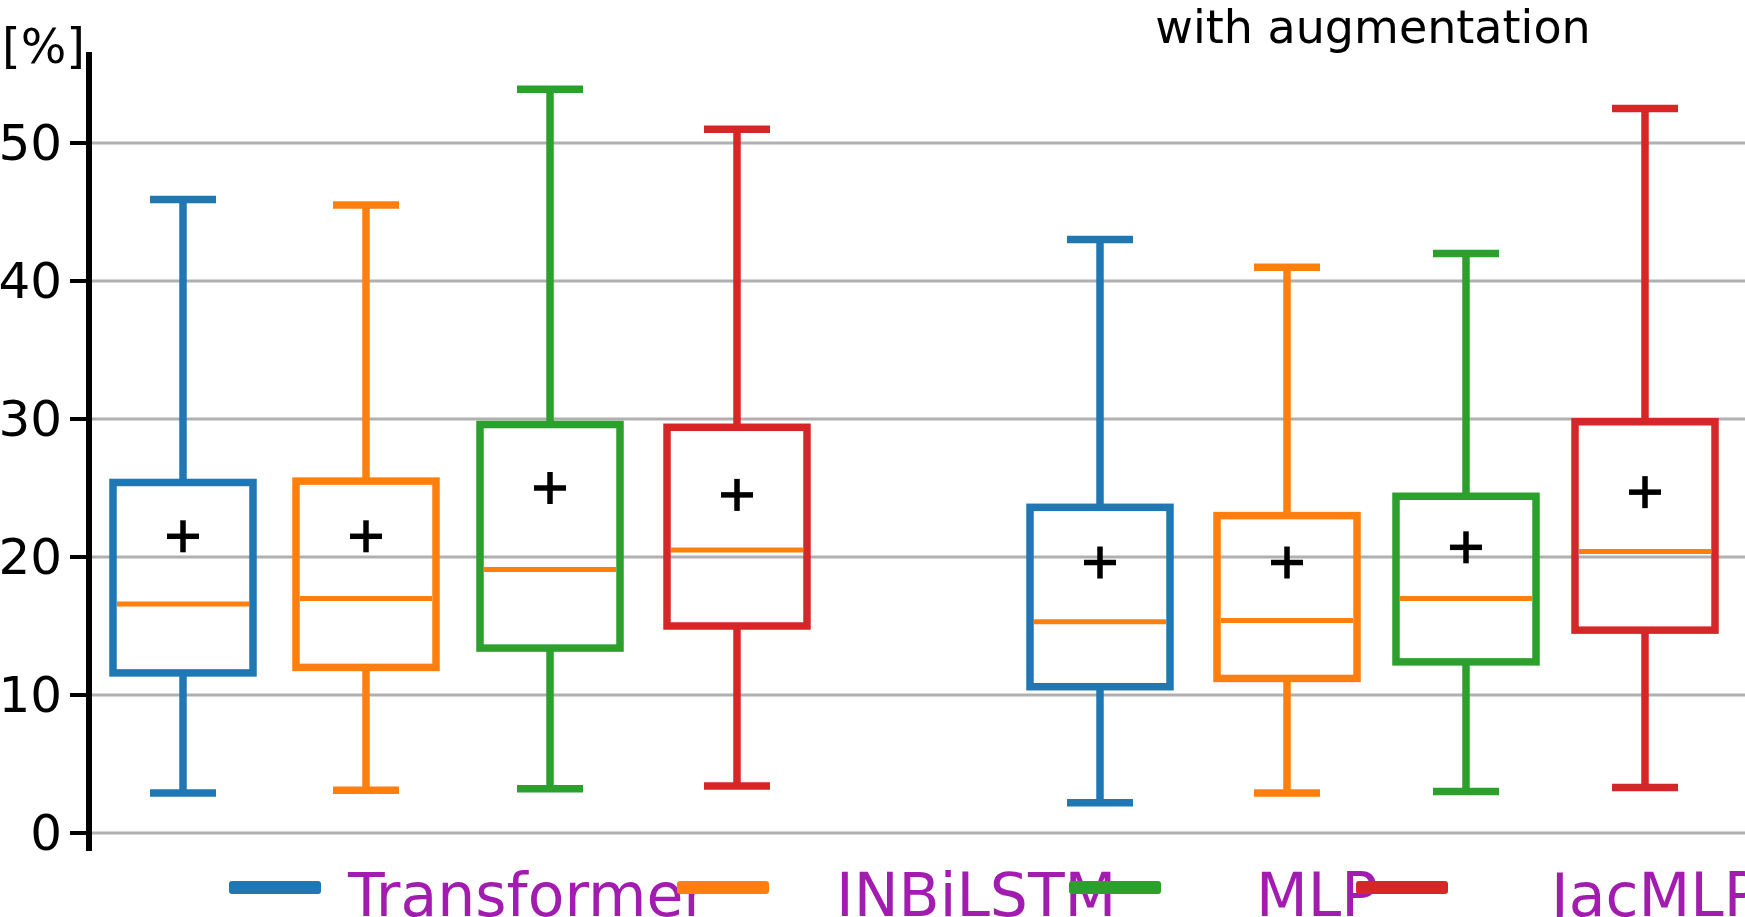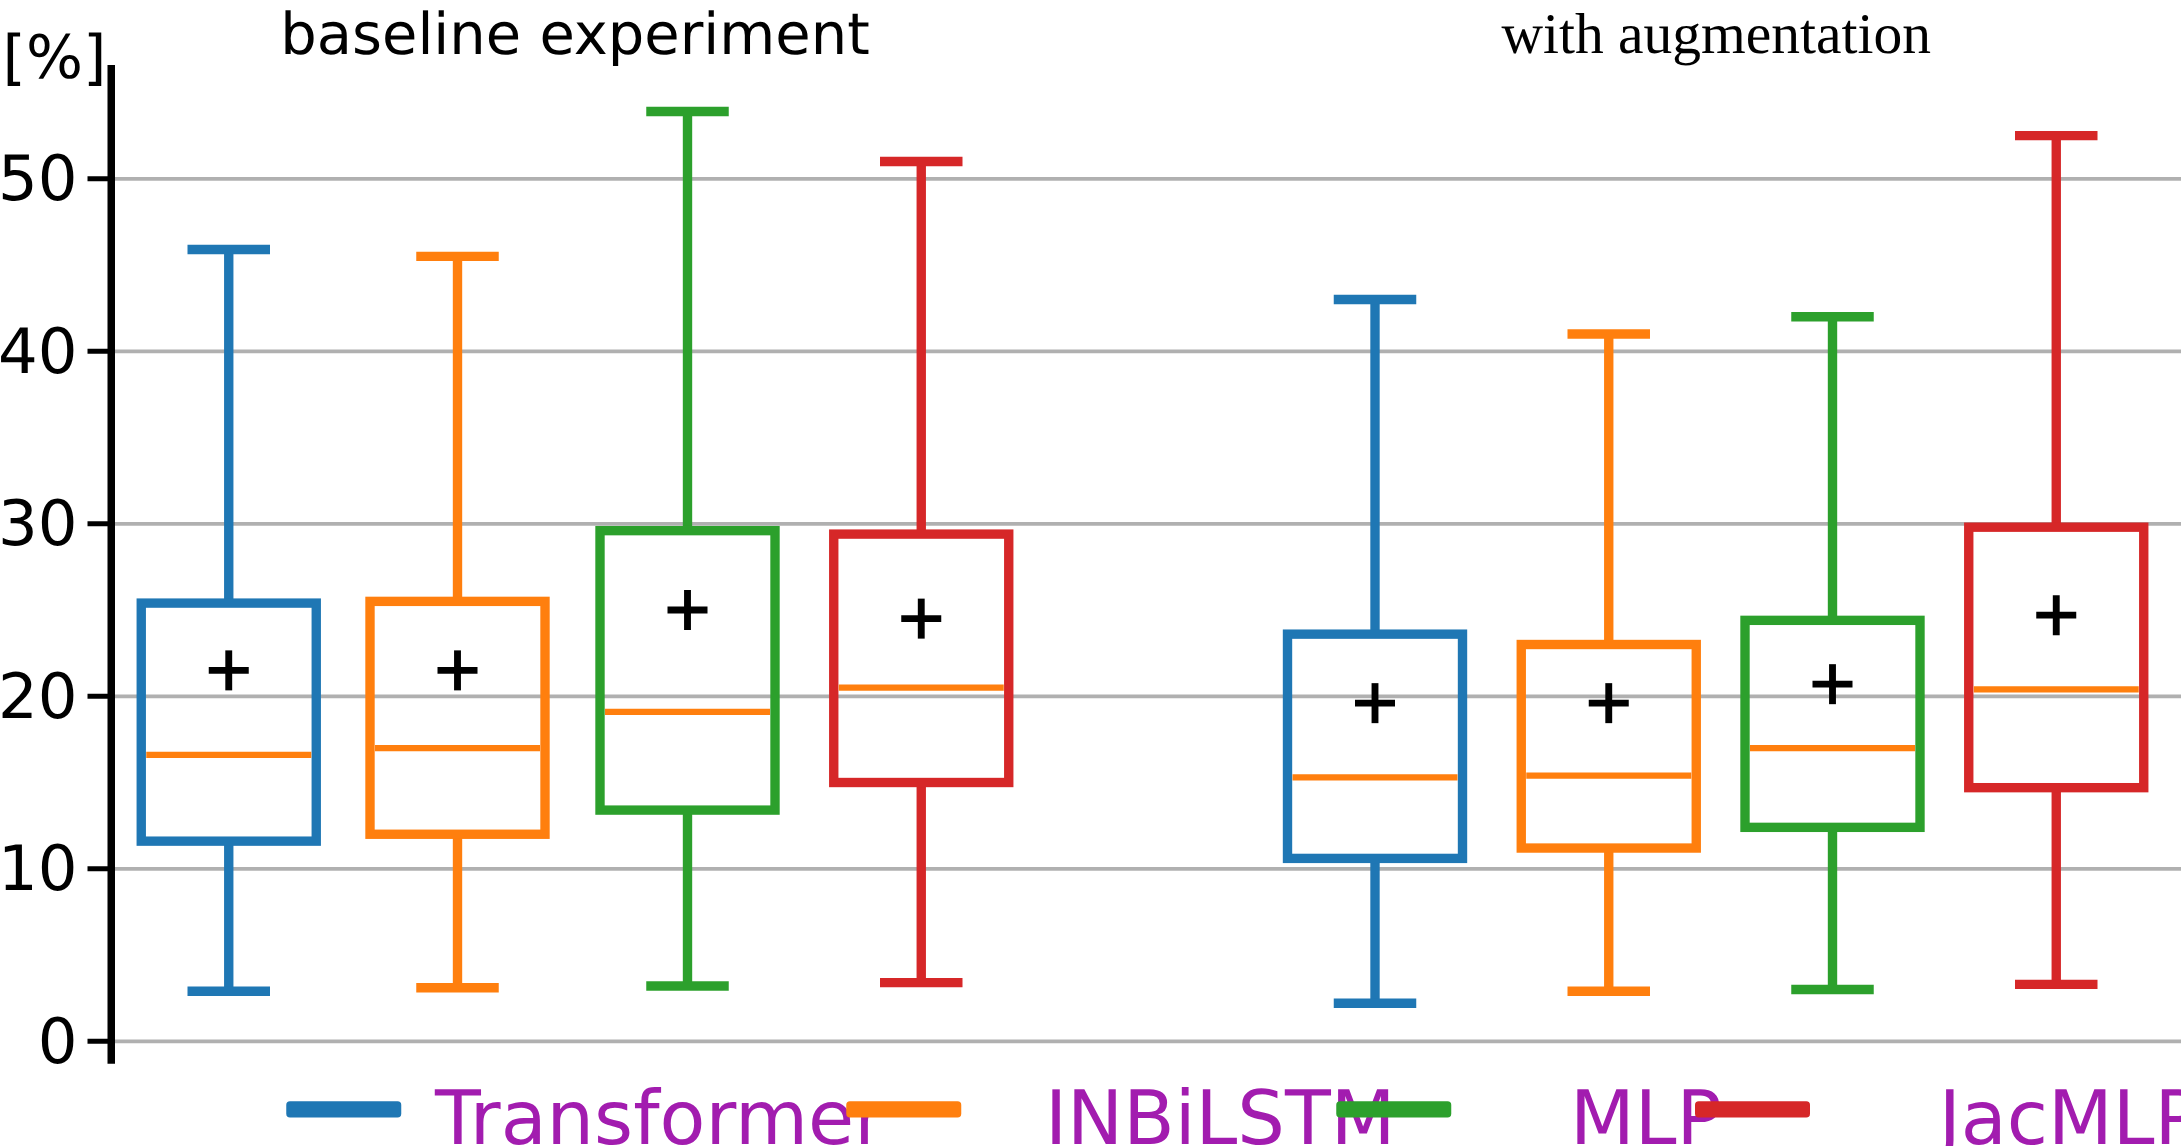--- a/index.html
+++ b/index.html
@@ -11,21 +11,21 @@
     overflow:hidden;
   }
   #plot-svg{position:absolute;left:0;top:0;}
   .group-title{
     position:absolute;top:0;width:600px;
     text-align:center;
     font-size:46px;color:#000;
     white-space:nowrap;
   }
   #title-baseline{left:160px;}
-  #title-augment{left:1073px;font-family:Liberation Serif, serif;}
+  #title-augment{left:1073px;}
   #unit-label{
     position:absolute;left:2px;top:18px;
     font-size:48px;color:#000;
   }
   .legend-item-label{
     position:absolute;top:860px;
     font-size:60px;color:#a21caf;
     white-space:nowrap;
   }
   .legend-swatch{
@@ -119,21 +119,20 @@
       <line x1="1645" y1="630.14" x2="1645" y2="787.46" stroke="#d62728" stroke-width="7.5"></line>
       <line x1="1612" y1="787.46" x2="1678" y2="787.46" stroke="#d62728" stroke-width="7.5"></line>
       <rect x="1575" y="421.76" width="140" height="208.38" fill="none" stroke="#d62728" stroke-width="7.5"></rect>
       <line x1="1579" y1="551.48" x2="1711" y2="551.48" stroke="#ff7f0e" stroke-width="5"></line>
       <line x1="1629" y1="492.14" x2="1661" y2="492.14" stroke="#000000" stroke-width="5.5"></line>
       <line x1="1645" y1="476.14" x2="1645" y2="508.14" stroke="#000000" stroke-width="5.5"></line>
     </svg>
 
   <div id="unit-label">[%]</div>
 
-  <div id="title-baseline" class="group-title">baseline experiment</div>
 
   <div id="title-augment" class="group-title">with augmentation</div>
 
   <div>
     <div class="legend-swatch" style="left: 229px; background: rgb(31, 119, 180);"></div>
     <div class="legend-item-label" style="left:348px">Transformer</div>
 
     <div class="legend-swatch" style="left: 677px; background: rgb(255, 127, 14);"></div>
     <div class="legend-item-label" style="left:836px">INBiLSTM</div>
 

